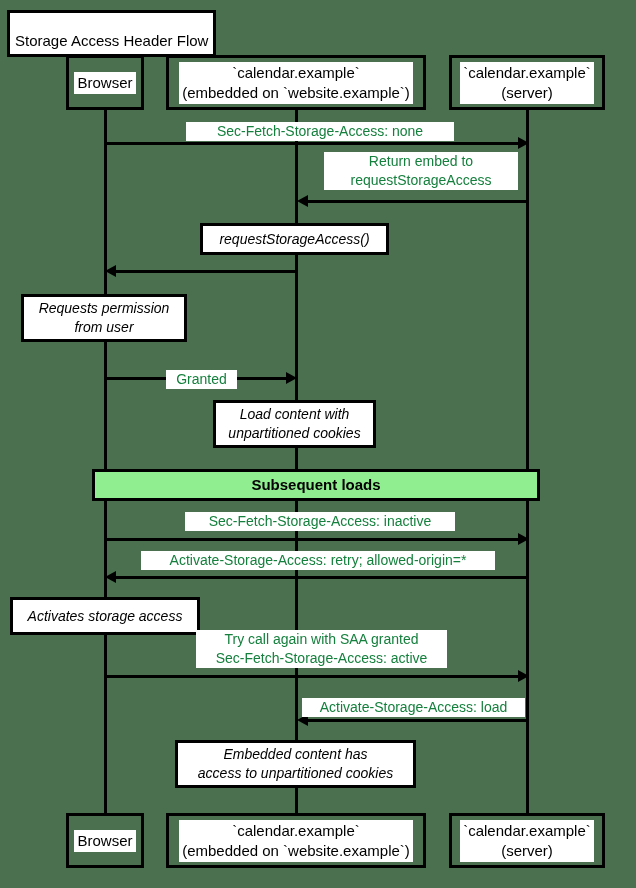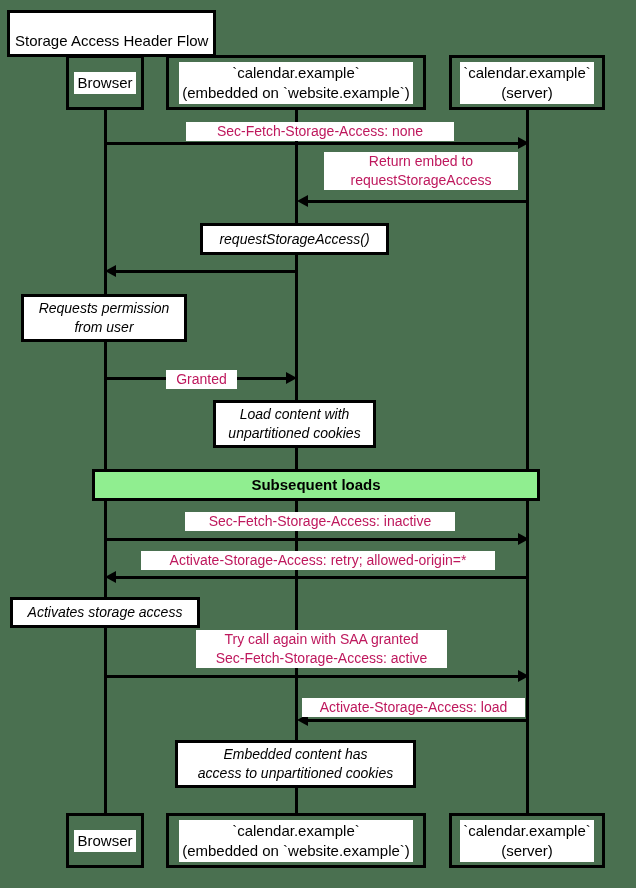--- a/index.html
+++ b/index.html
@@ -73,21 +73,21 @@
     width: 0; height: 0;
     border-top: 6px solid transparent;
     border-bottom: 6px solid transparent;
   }
   .arrow-head.right { border-left: 11px solid #000; }
   .arrow-head.left  { border-right: 11px solid #000; }
 
   
   .msg-label {
     background: #fff;
-    color: #be185d;
+    color: #15803d;
     font-size: 14px;
     line-height: 19px;
     text-align: center;
     white-space: pre-line;
     padding: 0 2px;
   }
 
   
   .note-box {
     border: 3px solid #000;
@@ -182,21 +182,21 @@
   </div>
 
   <div class="abs msg-line" style="left:105px; top:538px; width:416px;"></div>
   <div class="abs arrow-head right" style="left:518px; top:533px;"></div>
   <div class="abs msg-label" style="left:185px; top:512px; width:266px;">Sec-Fetch-Storage-Access: inactive</div>
 
   <div class="abs msg-line" style="left:110px; top:576px; width:417px;"></div>
   <div class="abs arrow-head left" style="left:105px; top:571px;"></div>
   <div class="abs msg-label" style="left:141px; top:551px; width:350px;">Activate-Storage-Access: retry; allowed-origin=*</div>
 
-  <div class="abs note-box" style="left:10px; top:597px; width:190px; height:31px;">
+  <div class="abs note-box" style="left:10px; top:597px; width:190px; height:38px;">
     <span class="note-text">Activates storage access</span>
   </div>
 
   <div class="abs msg-line" style="left:105px; top:675px; width:416px;"></div>
   <div class="abs arrow-head right" style="left:518px; top:670px;"></div>
   <div class="abs msg-label" style="left:196px; top:630px; width:247px;">Try call again with SAA granted
 Sec-Fetch-Storage-Access: active</div>
 
   <div class="abs msg-line" style="left:302px; top:719px; width:225px;"></div>
   <div class="abs arrow-head left" style="left:297px; top:714px;"></div>

